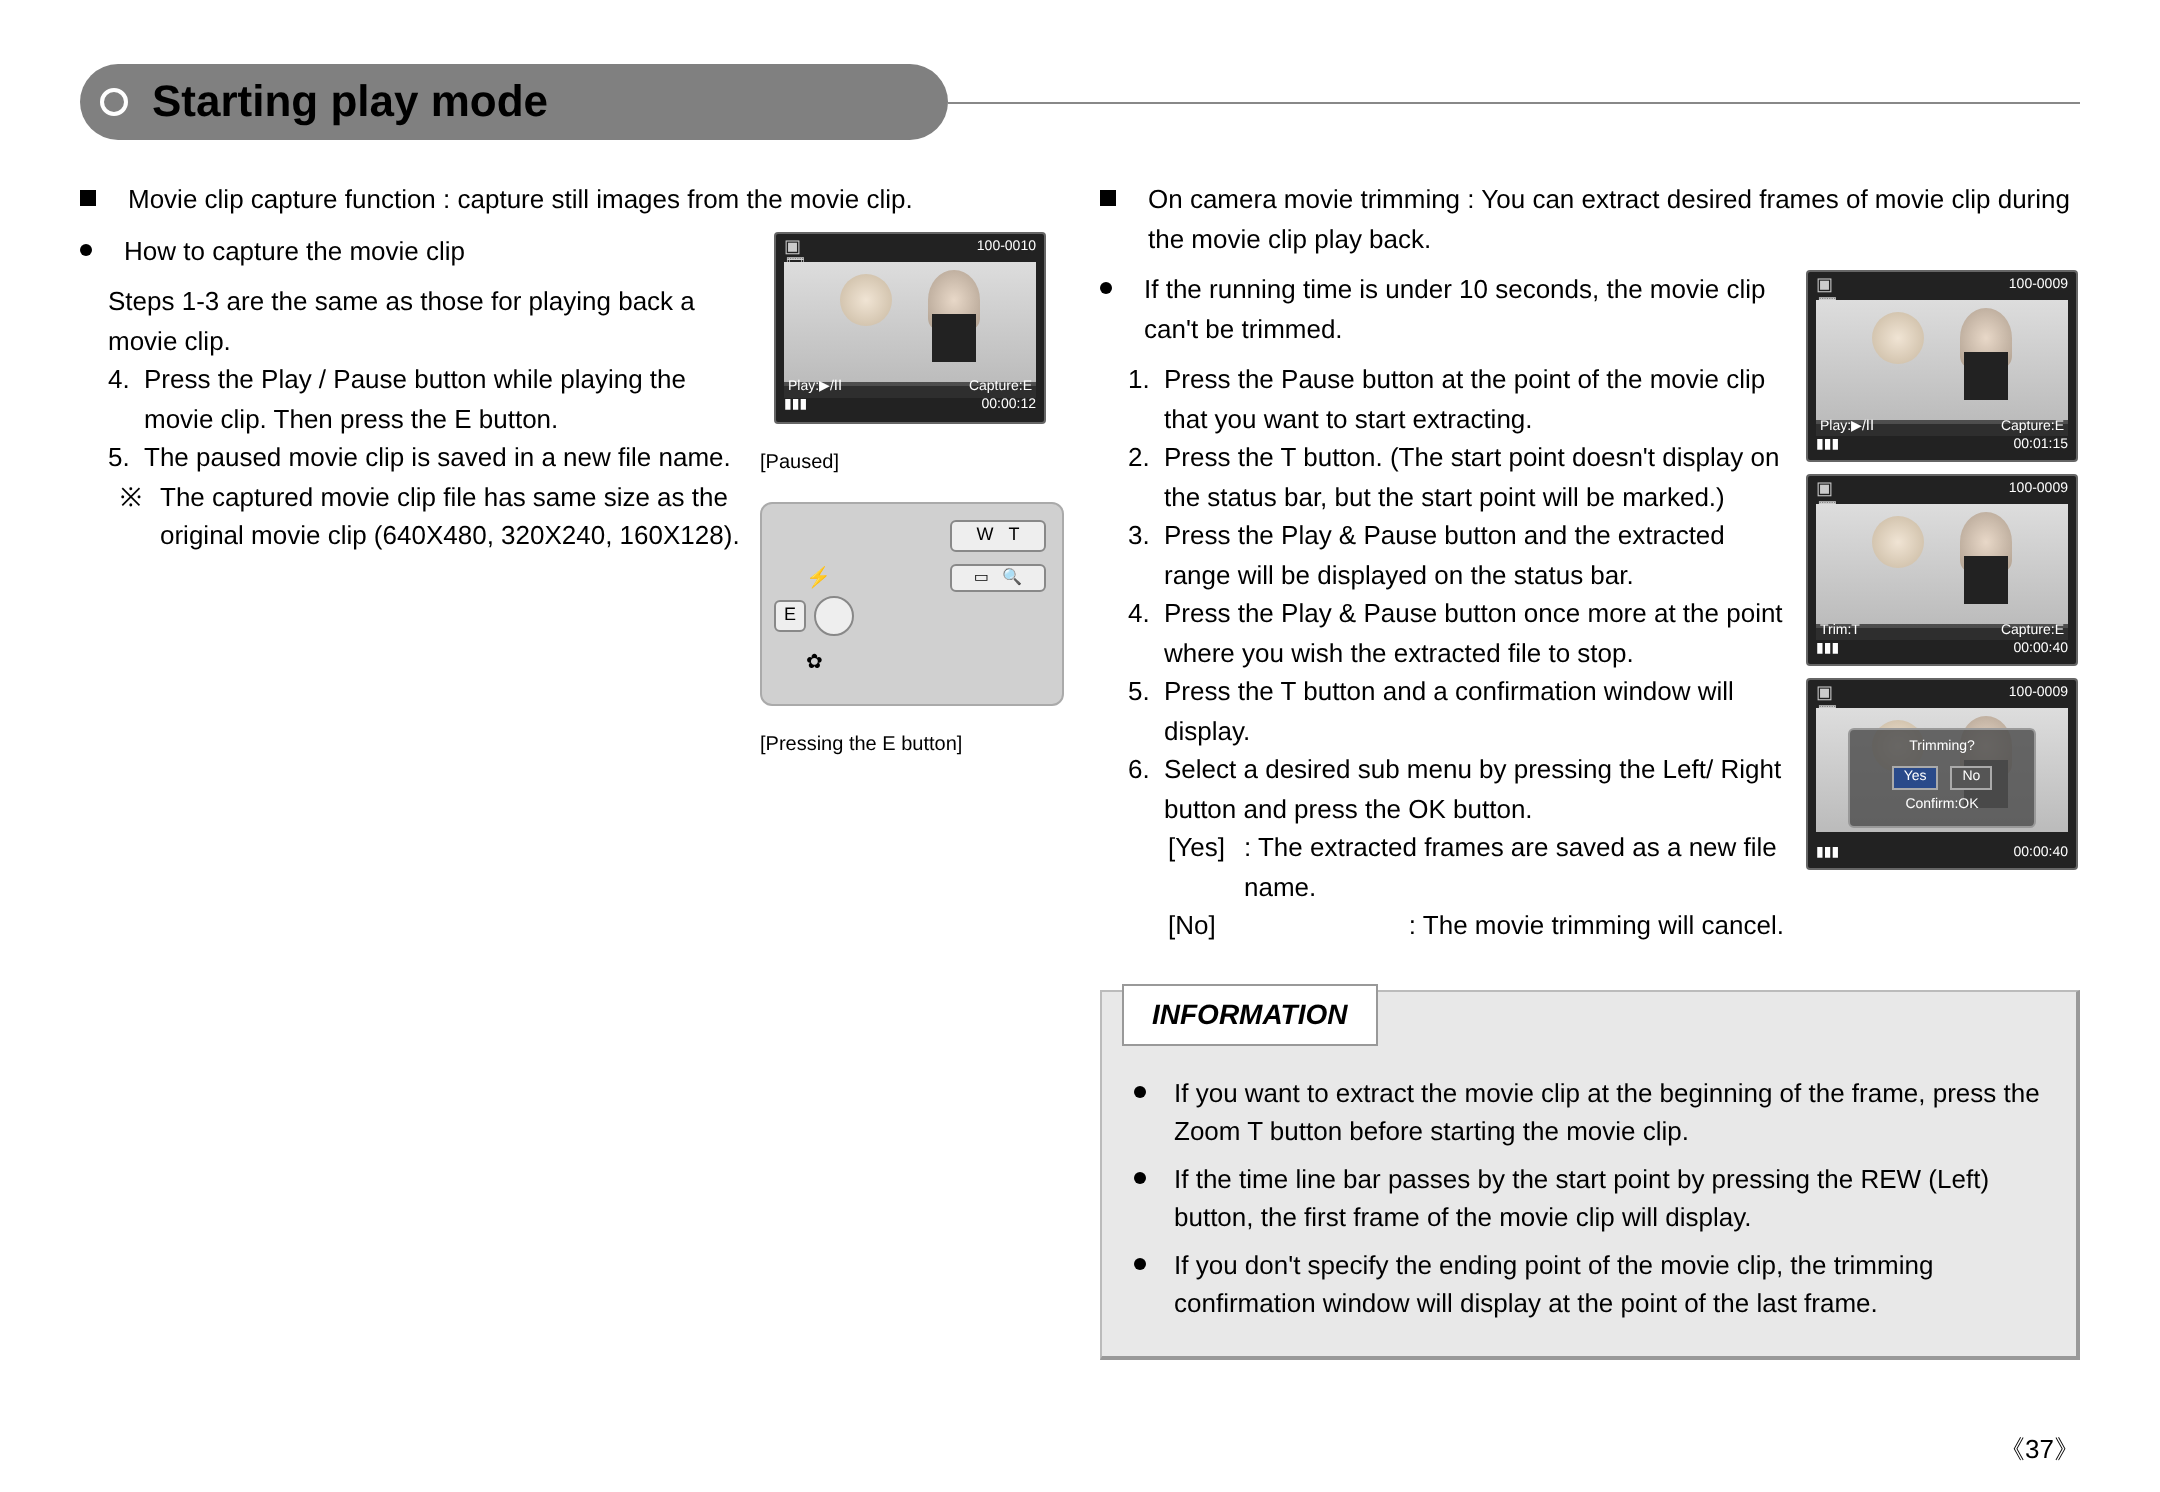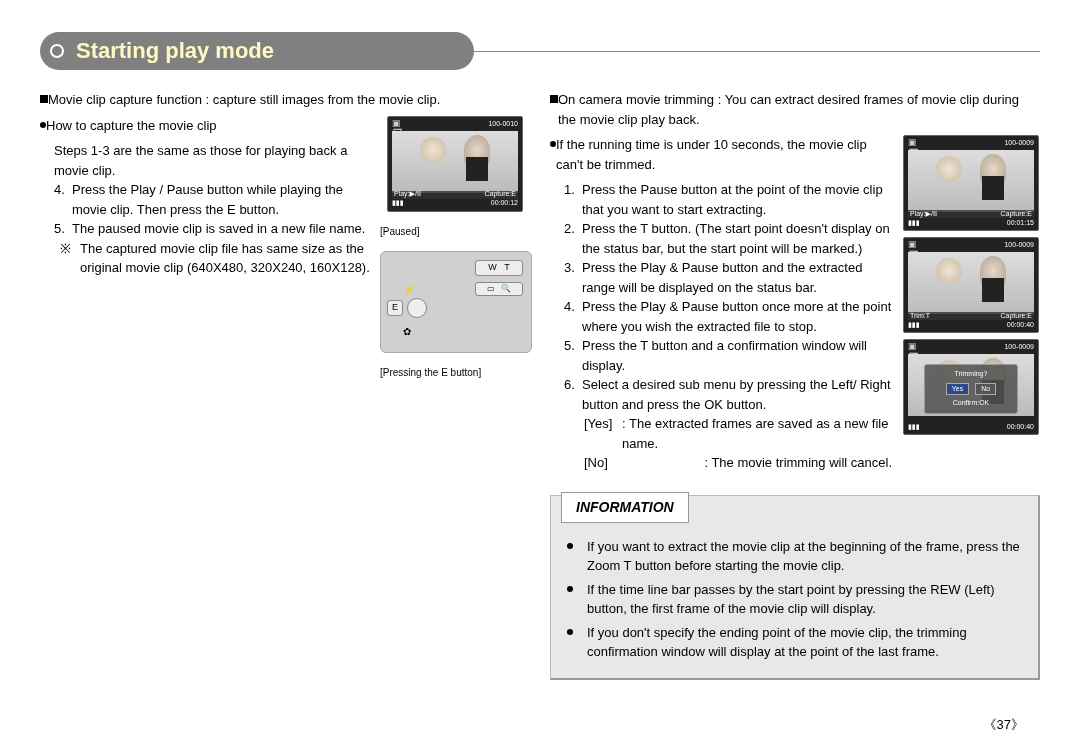--- a/index.html
+++ b/index.html
@@ -1,49 +1,49 @@
 <!DOCTYPE html>
 <html><head>
 <meta charset="utf-8">
 <style>
   html,body{margin:0;padding:0;background:#fff;font-family:Arial,Helvetica,sans-serif;color:#000;}
   .page{width:1080px;height:746px;position:relative;box-sizing:border-box;padding:30px 40px 20px 40px;}
   .title-bar{position:relative;height:42px;margin-bottom:18px;display:flex;align-items:center;}
-  .title-pill{background:#808080;color:#fef9c3;font-size:22px;font-weight:bold;padding:6px 200px 6px 36px;border-radius:20px;position:relative;}
+  .title-pill{background:#808080;color:#000000;font-size:22px;font-weight:bold;padding:6px 200px 6px 36px;border-radius:20px;position:relative;}
   .title-dot{position:absolute;left:10px;top:50%;width:10px;height:10px;border:2px solid #fff;border-radius:50%;transform:translateY(-50%);} 
   .title-line{flex:1;height:1px;background:#888;}
   .columns{display:flex;gap:20px;}
   .col{flex:1;font-size:13px;line-height:1.5;}
   .col-left{width:490px;flex:0 0 490px;}
   .col-right{flex:1;}
   .row-section{display:flex;align-items:flex-start;gap:10px;}
   .text-block{flex:1;}
   .screens{width:150px;flex:0 0 150px;display:flex;flex-direction:column;gap:6px;}
   .screens-right{width:138px;flex:0 0 138px;display:flex;flex-direction:column;gap:6px;}
-  .intro{display:flex;align-items:flex-start;gap:0;margin-bottom:6px;}
+  .intro{display:flex;align-items:flex-start;gap:16px;margin-bottom:6px;}
   .sq{width:8px;height:8px;background:#000;margin-top:5px;flex:0 0 8px;}
   .bdot{width:6px;height:6px;background:#000;border-radius:50%;margin-top:6px;flex:0 0 6px;}
   .indent{padding-left:14px;}
   .step{display:flex;gap:4px;padding-left:14px;}
   .step-num{flex:0 0 14px;}
   .sub{display:flex;gap:6px;padding-left:20px;}
   .sub-mark{flex:0 0 14px;}
   .lcd{width:134px;height:94px;background:#222;border:1px solid #666;position:relative;overflow:hidden;border-radius:2px;margin:0 auto;}
   .lcd-img{position:absolute;left:4px;top:14px;right:4px;bottom:18px;background:linear-gradient(#ddd,#bbb);}
   .lcd-top{position:absolute;top:2px;right:4px;color:#fff;font-size:7px;}
   .lcd-bot{position:absolute;bottom:2px;left:4px;right:4px;display:flex;justify-content:space-between;color:#fff;font-size:7px;}
   .lcd-bar{position:absolute;bottom:12px;left:4px;right:4px;height:8px;background:rgba(50,50,50,0.8);display:flex;justify-content:space-between;align-items:center;color:#fff;font-size:7px;padding:0 2px;box-sizing:border-box;}
   .caption{font-size:10px;text-align:left;margin-top:6px;}
   .camera-body{width:150px;height:100px;background:#d0d0d0;border:1px solid #aaa;border-radius:6px;position:relative;margin-top:6px;}
   .cam-btn{position:absolute;border:1px solid #888;background:#eee;font-size:9px;display:flex;align-items:center;justify-content:center;border-radius:3px;}
   .info-box{margin-top:22px;background:#e8e8e8;border:1px solid #bbb;border-right:2px solid #999;border-bottom:2px solid #999;padding:0;}
   .info-title{background:#fff;border:1px solid #999;display:inline-block;padding:4px 14px;margin:-2px 0 8px 10px;font-weight:bold;font-style:italic;font-size:14px;position:relative;top:-2px;}
   .info-body{padding:4px 16px 12px 16px;font-size:13px;line-height:1.5;}
   .info-item{display:flex;gap:14px;margin-bottom:4px;}
-  .page-num{position:absolute;bottom:12px;right:56px;font-size:13px;}
+  .page-num{position:absolute;bottom:12px;right:40px;font-size:13px;}
   .yesno{display:flex;gap:2px;padding-left:34px;justify-content:space-between;}
   .yn-label{flex:0 0 36px;}
   .dialog{position:absolute;left:20px;right:20px;top:24px;background:rgba(80,80,80,0.85);border:1px solid #999;border-radius:3px;padding:4px;text-align:center;color:#fff;font-size:7px;}
   .dialog .opts{display:flex;justify-content:center;gap:6px;margin:3px 0;}
   .dialog .opt{background:#555;border:1px solid #aaa;padding:0 5px;font-size:7px;}
   .dialog .opt.sel{background:#2a4a8a;}
   .bride{position:absolute;left:28px;top:6px;width:26px;height:26px;border-radius:50%;background:radial-gradient(#f0e4d4,#c8b8a0);}
   .groom{position:absolute;right:28px;top:4px;width:26px;height:30px;border-radius:50% 50% 20% 20%;background:radial-gradient(#e8d8c8,#b0a090);}
   .groom::after{content:"";position:absolute;left:2px;right:2px;top:22px;height:24px;background:#222;}
   .icon-side{position:absolute;left:4px;top:2px;color:#ccc;font-size:9px;line-height:1.1;}

